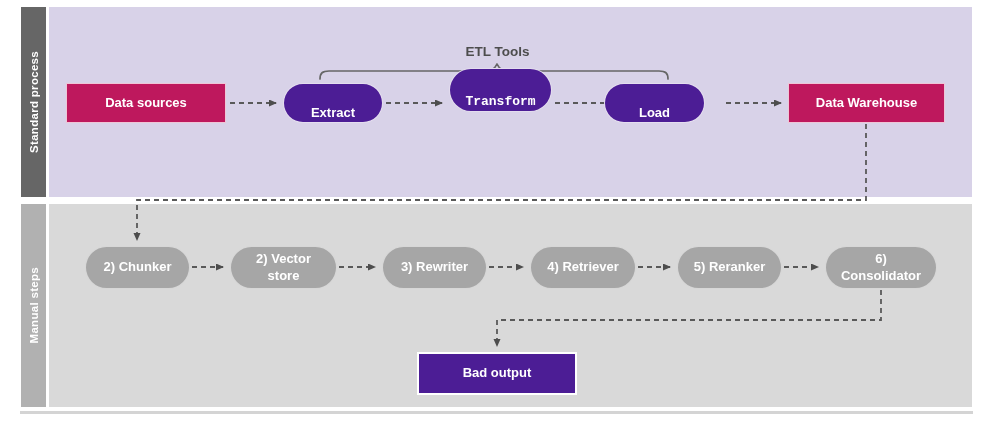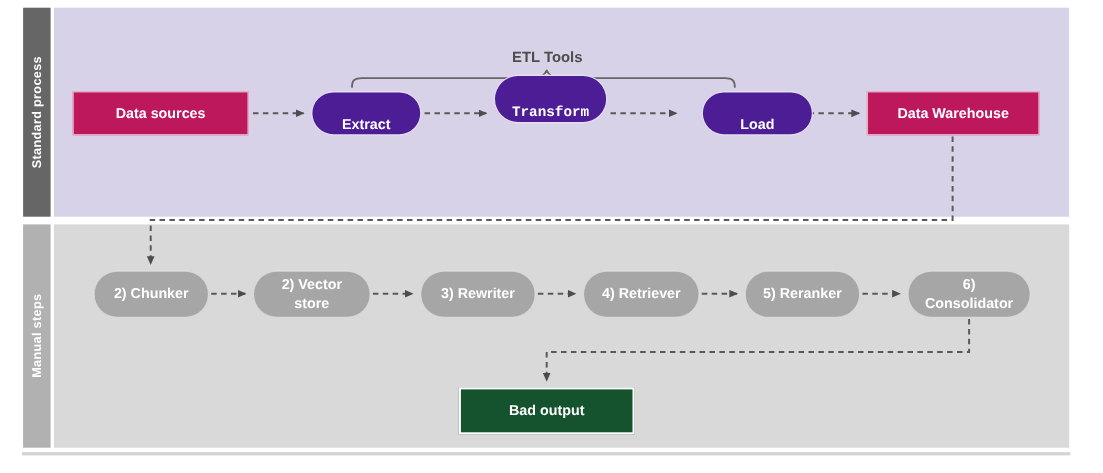--- a/index.html
+++ b/index.html
@@ -59,21 +59,21 @@
     border: 1.5px solid rgba(255,255,255,0.85);
     border-radius: 22px;
     align-items: flex-end;
   }
   .step-pill {
     background: #a6a6a6;
     border: 1.5px solid rgba(255,255,255,0.55);
     border-radius: 22px;
   }
   .bad-box {
-    background: #14532d;
+    background: #4c1d95;
     border: 2px solid #ffffff;
   }
   .etl-tools-label {
     position: absolute;
     left: 400px;
     top: 44px;
     width: 195px;
     text-align: center;
     color: #4d4d4d;
     font-weight: bold;
@@ -91,21 +91,21 @@
     left: 20px;
     top: 411px;
     width: 953px;
     height: 3px;
     background: #d4d4d4;
   }
   
   #n-data-sources   { left: 66px;  top: 83px;  width: 160px; height: 40px; }
   #n-extract        { left: 283px; top: 83px;  width: 100px; height: 40px; }
   #n-transform      { left: 449px; top: 68px;  width: 103px; height: 44px; font-family: Liberation Mono, monospace; }
-  #n-load           { left: 638px; top: 83px;  width: 101px; height: 40px; }
+  #n-load           { left: 604px; top: 83px;  width: 101px; height: 40px; }
   #n-data-warehouse { left: 788px; top: 83px;  width: 157px; height: 40px; }
   #n-chunker        { left: 85px;  top: 246px; width: 105px; height: 43px; }
   #n-vector-store   { left: 230px; top: 246px; width: 107px; height: 43px; }
   #n-rewriter       { left: 382px; top: 246px; width: 105px; height: 43px; }
   #n-retriever      { left: 530px; top: 246px; width: 106px; height: 43px; }
   #n-reranker       { left: 677px; top: 246px; width: 105px; height: 43px; }
   #n-consolidator   { left: 825px; top: 246px; width: 112px; height: 43px; }
   #n-bad-output     { left: 417px; top: 352px; width: 160px; height: 43px; }
 </style>
 </head>

